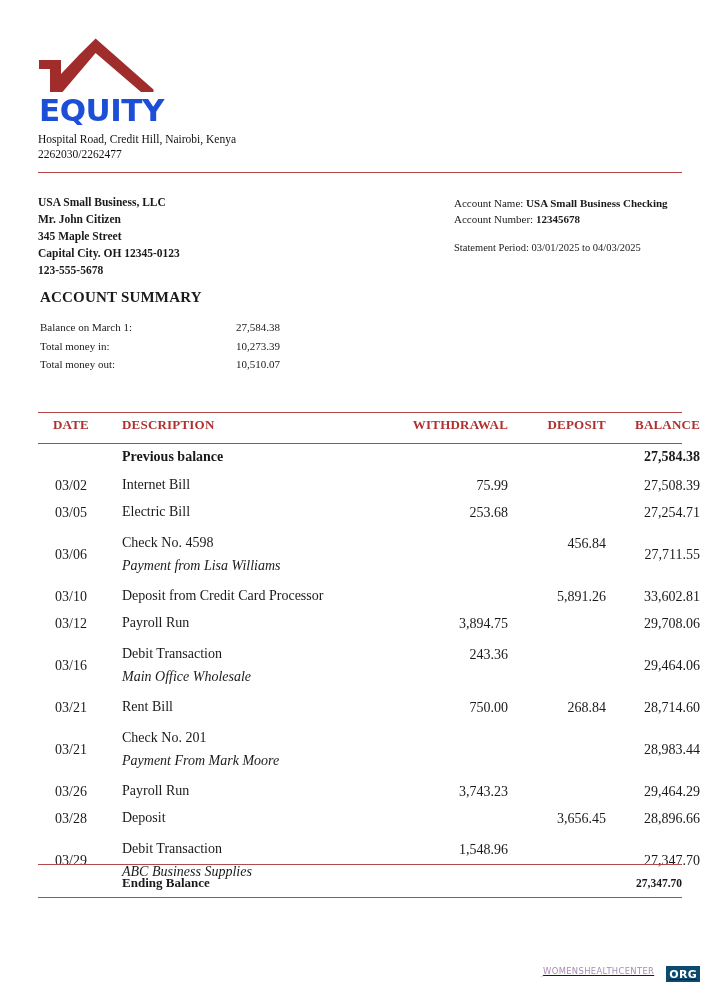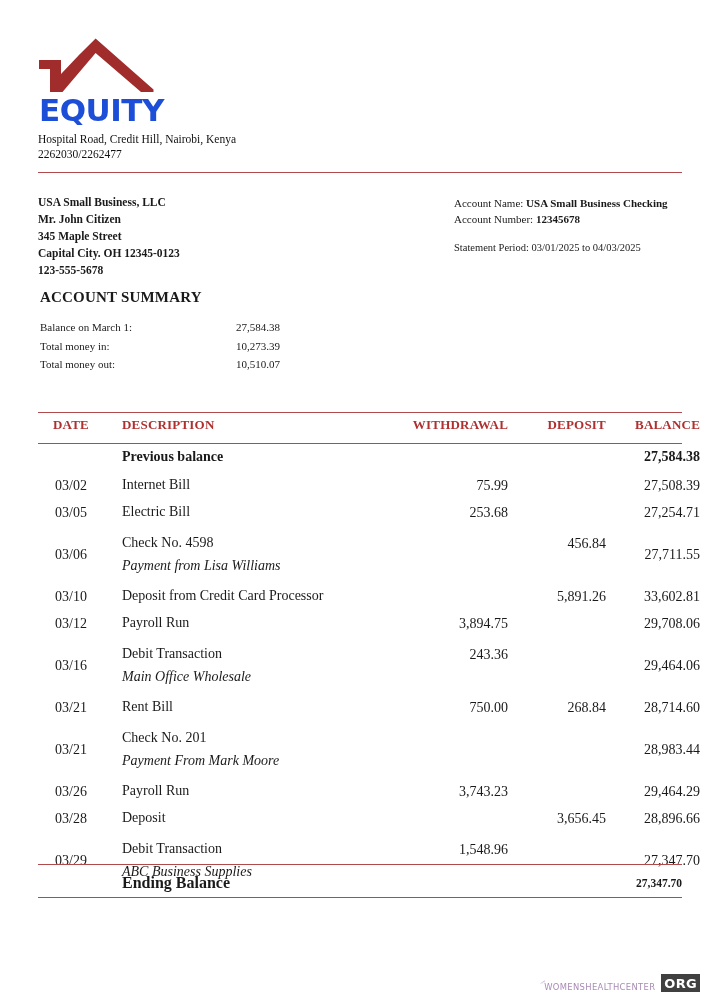--- a/index.html
+++ b/index.html
@@ -174,57 +174,58 @@
     left: 38px;
     top: 869px;
     width: 644px;
     height: 28px;
     display: flex;
     align-items: center;
   }
   .ending-label {
     margin-left: 66px;
     padding-left: 18px;
-    font-size: 16px;
+    font-size: 13px;
     font-weight: bold;
   }
   .ending-val {
     margin-left: auto;
     font-size: 11.5px;
     font-weight: bold;
   }
 
   
   .footer-mark {
     position: absolute;
     left: 540px;
     top: 966px;
     width: 160px;
     height: 26px;
     display: flex;
-    align-items: flex-end;
+    align-items: flex-start;
+    text-decoration: underline;
   }
   .footer-dots { width: 30px; height: 20px; display: block; }
   .footer-text {
     font-family: "DejaVu Sans", "Liberation Sans", sans-serif;
     font-size: 8.4px;
     letter-spacing: 0.35px;
     color: #a98bb5;
     margin-left: -2px;
     white-space: nowrap;
   }
   .footer-org {
     font-family: "DejaVu Sans", "Liberation Sans", sans-serif;
-    font-size: 13px;
+    font-size: 11px;
     font-weight: bold;
     letter-spacing: 0.3px;
     color: #ffffff;
-    background: #404040;
+    background: #0c4a6e;
     padding: 1.5px 3px 1.5px 3px;
-    margin-left: 6px;
+    margin-left: 12px;
     white-space: nowrap;
   }
 </style>
 </head>
 <body>
 
 <div class="page">
 
   <div class="letterhead">
     <svg class="logo-mark" viewBox="0 0 116 58">

